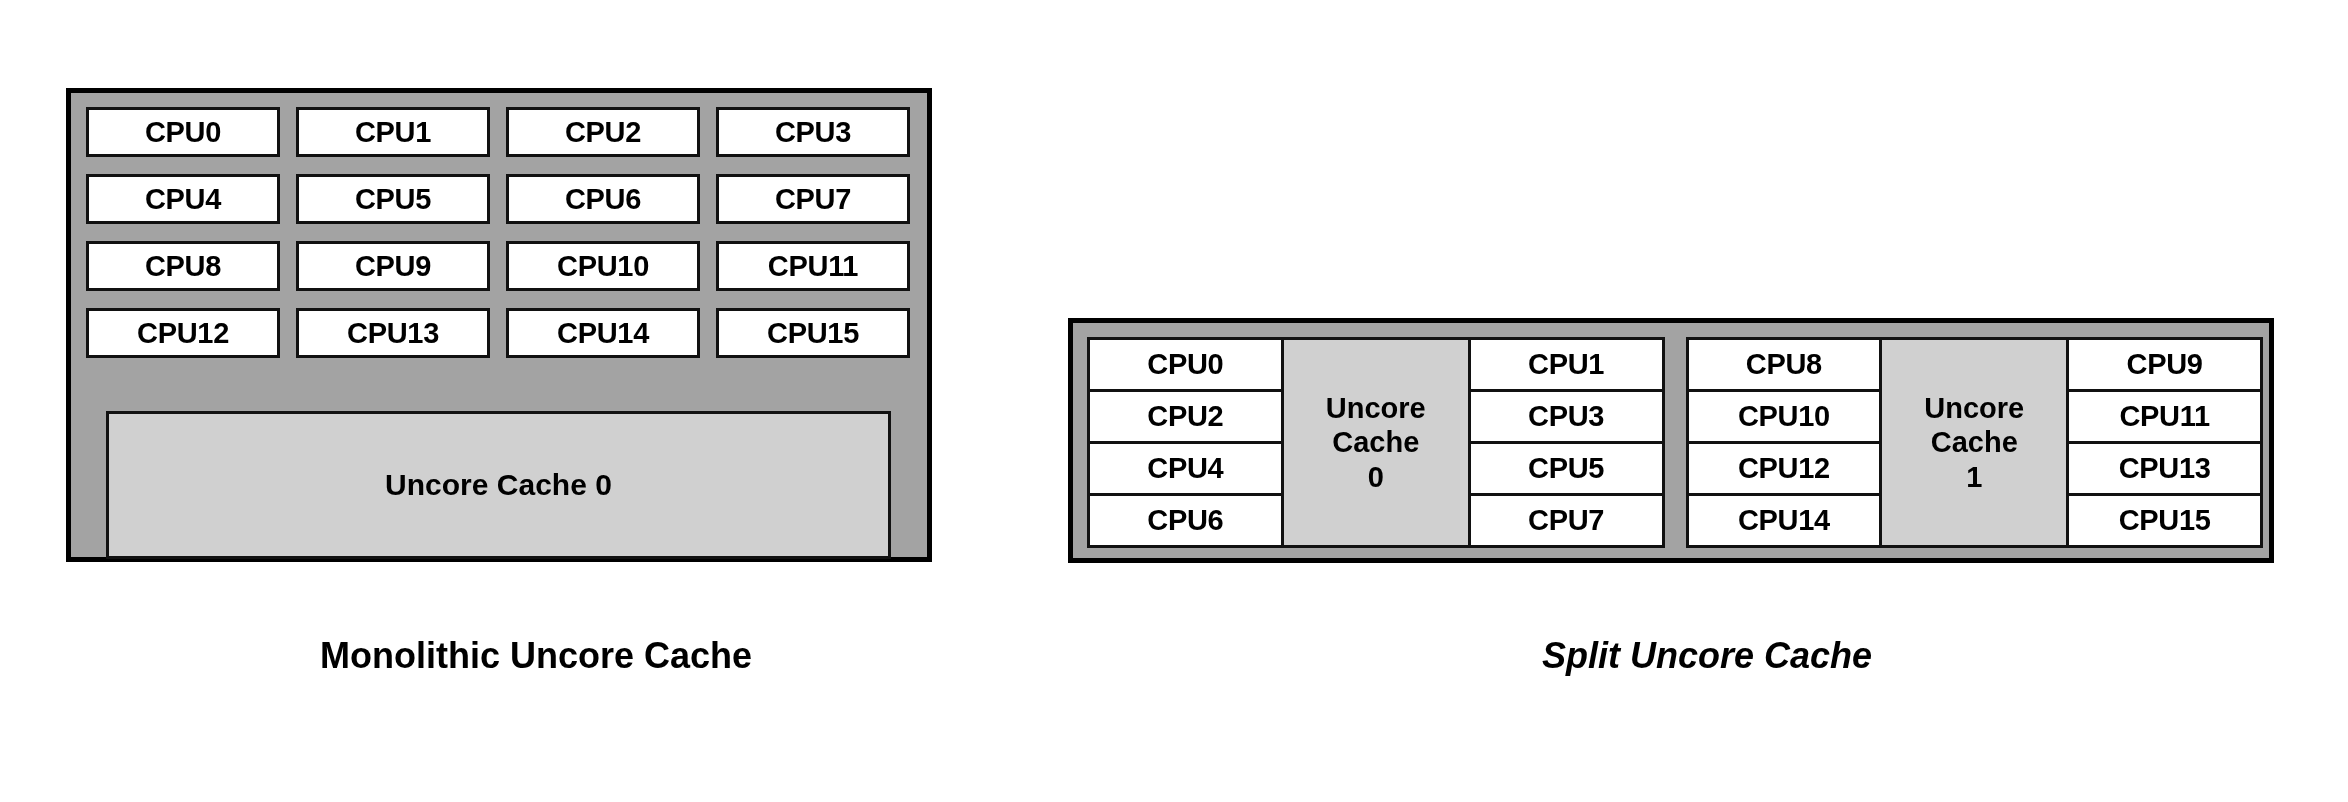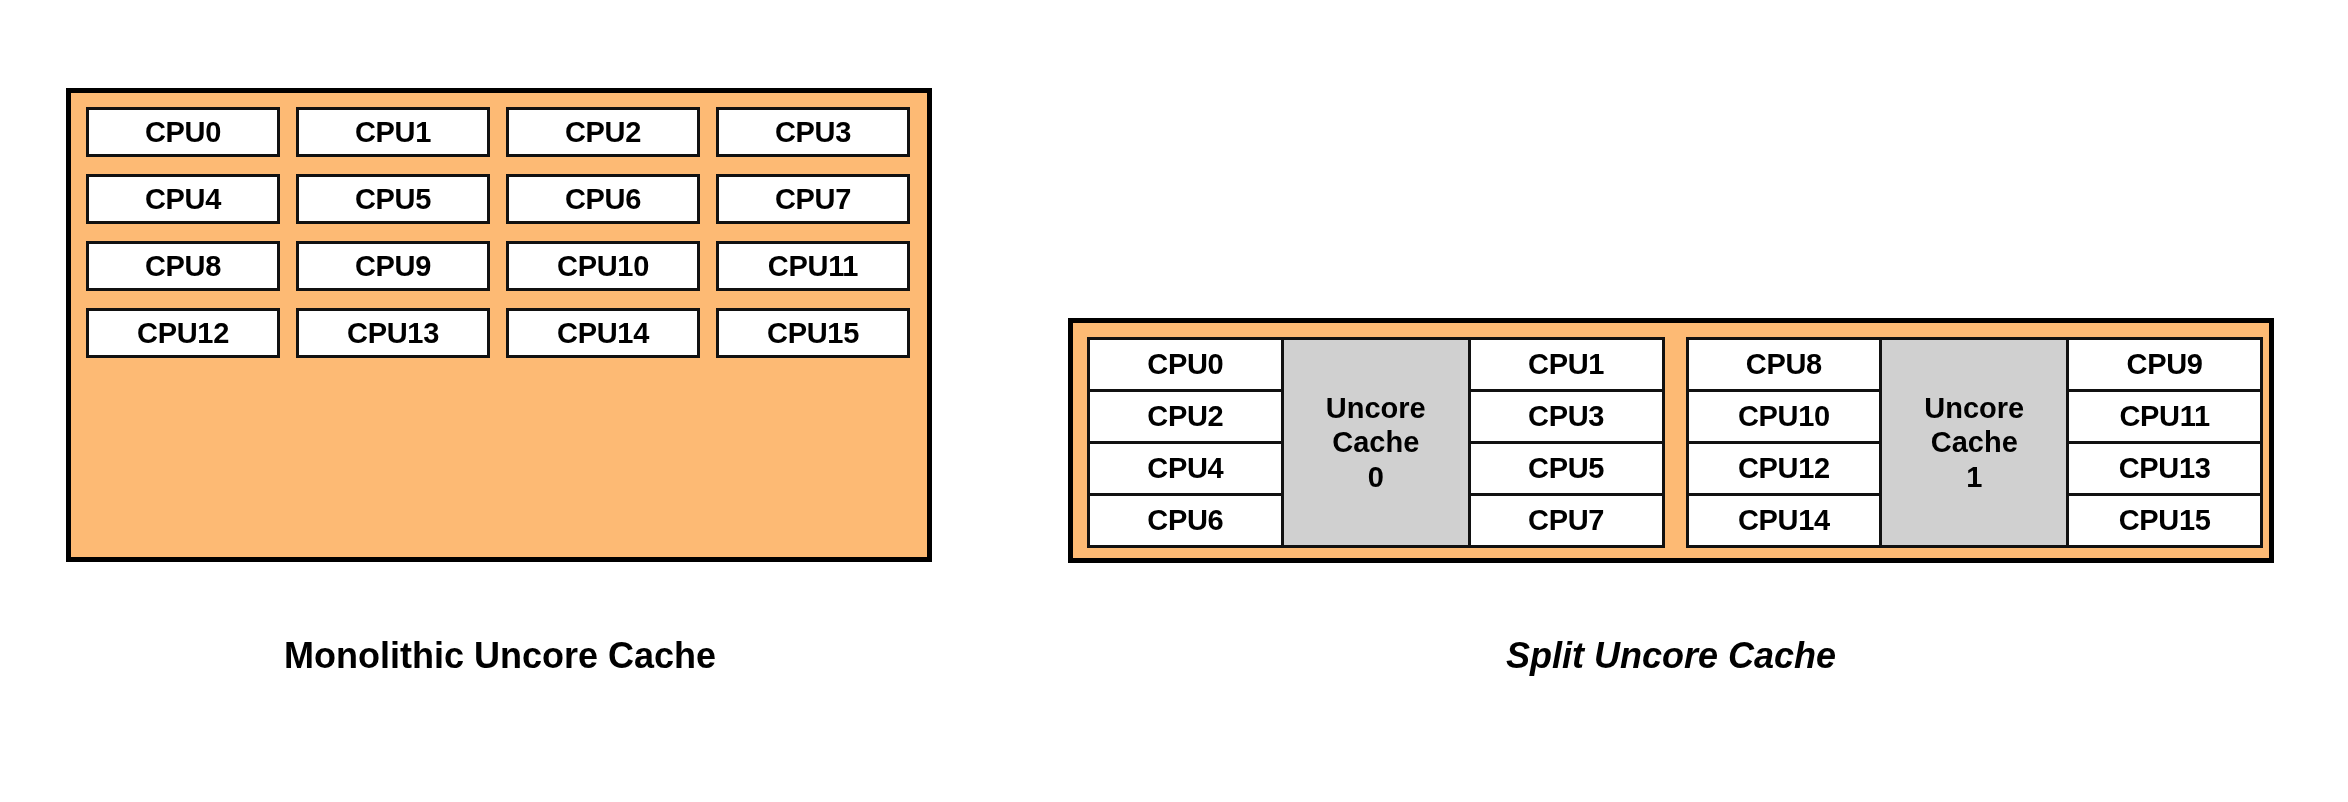--- a/index.html
+++ b/index.html
@@ -10,21 +10,21 @@
   body {
     width: 2348px;
     height: 802px;
     position: relative;
     font-family: "Liberation Sans", sans-serif;
     overflow: hidden;
   }
   .frame {
     position: absolute;
     border: 5px solid #000000;
-    background: #fdba74;
+    background: #a3a3a3;
     box-sizing: border-box;
   }
 
   
   #mono-frame {
     left: 66px;
     top: 88px;
     width: 866px;
     height: 474px;
   }
@@ -136,20 +136,21 @@
   .uncore-line { display: block; }
 
   
   .caption {
     position: absolute;
     font-size: 36px;
     font-weight: 700;
     color: #000000;
     white-space: nowrap;
     text-align: center;
+    padding-left: 36px;
   }
   #caption-mono {
     left: 0px;
     top: 635px;
     width: 1000px;
   }
   #caption-split {
     left: 1068px;
     top: 635px;
     width: 1206px;
@@ -186,20 +187,21 @@
     </div>
     <div class="cpu-row-spacer"></div>
 
     <div class="cpu-row">
       <div class="cpu-cell">CPU12</div>
       <div class="cpu-cell">CPU13</div>
       <div class="cpu-cell">CPU14</div>
       <div class="cpu-cell">CPU15</div>
     </div>
 
+    <div id="mono-uncore">Uncore Cache 0</div>
   </div>
 </div>
 
 <div class="caption" id="caption-mono">Monolithic Uncore Cache</div>
 
 <div class="frame" id="split-frame">
   <div id="split-inner">
 
     <div class="split-group">
       <div class="split-col cpu-col">

